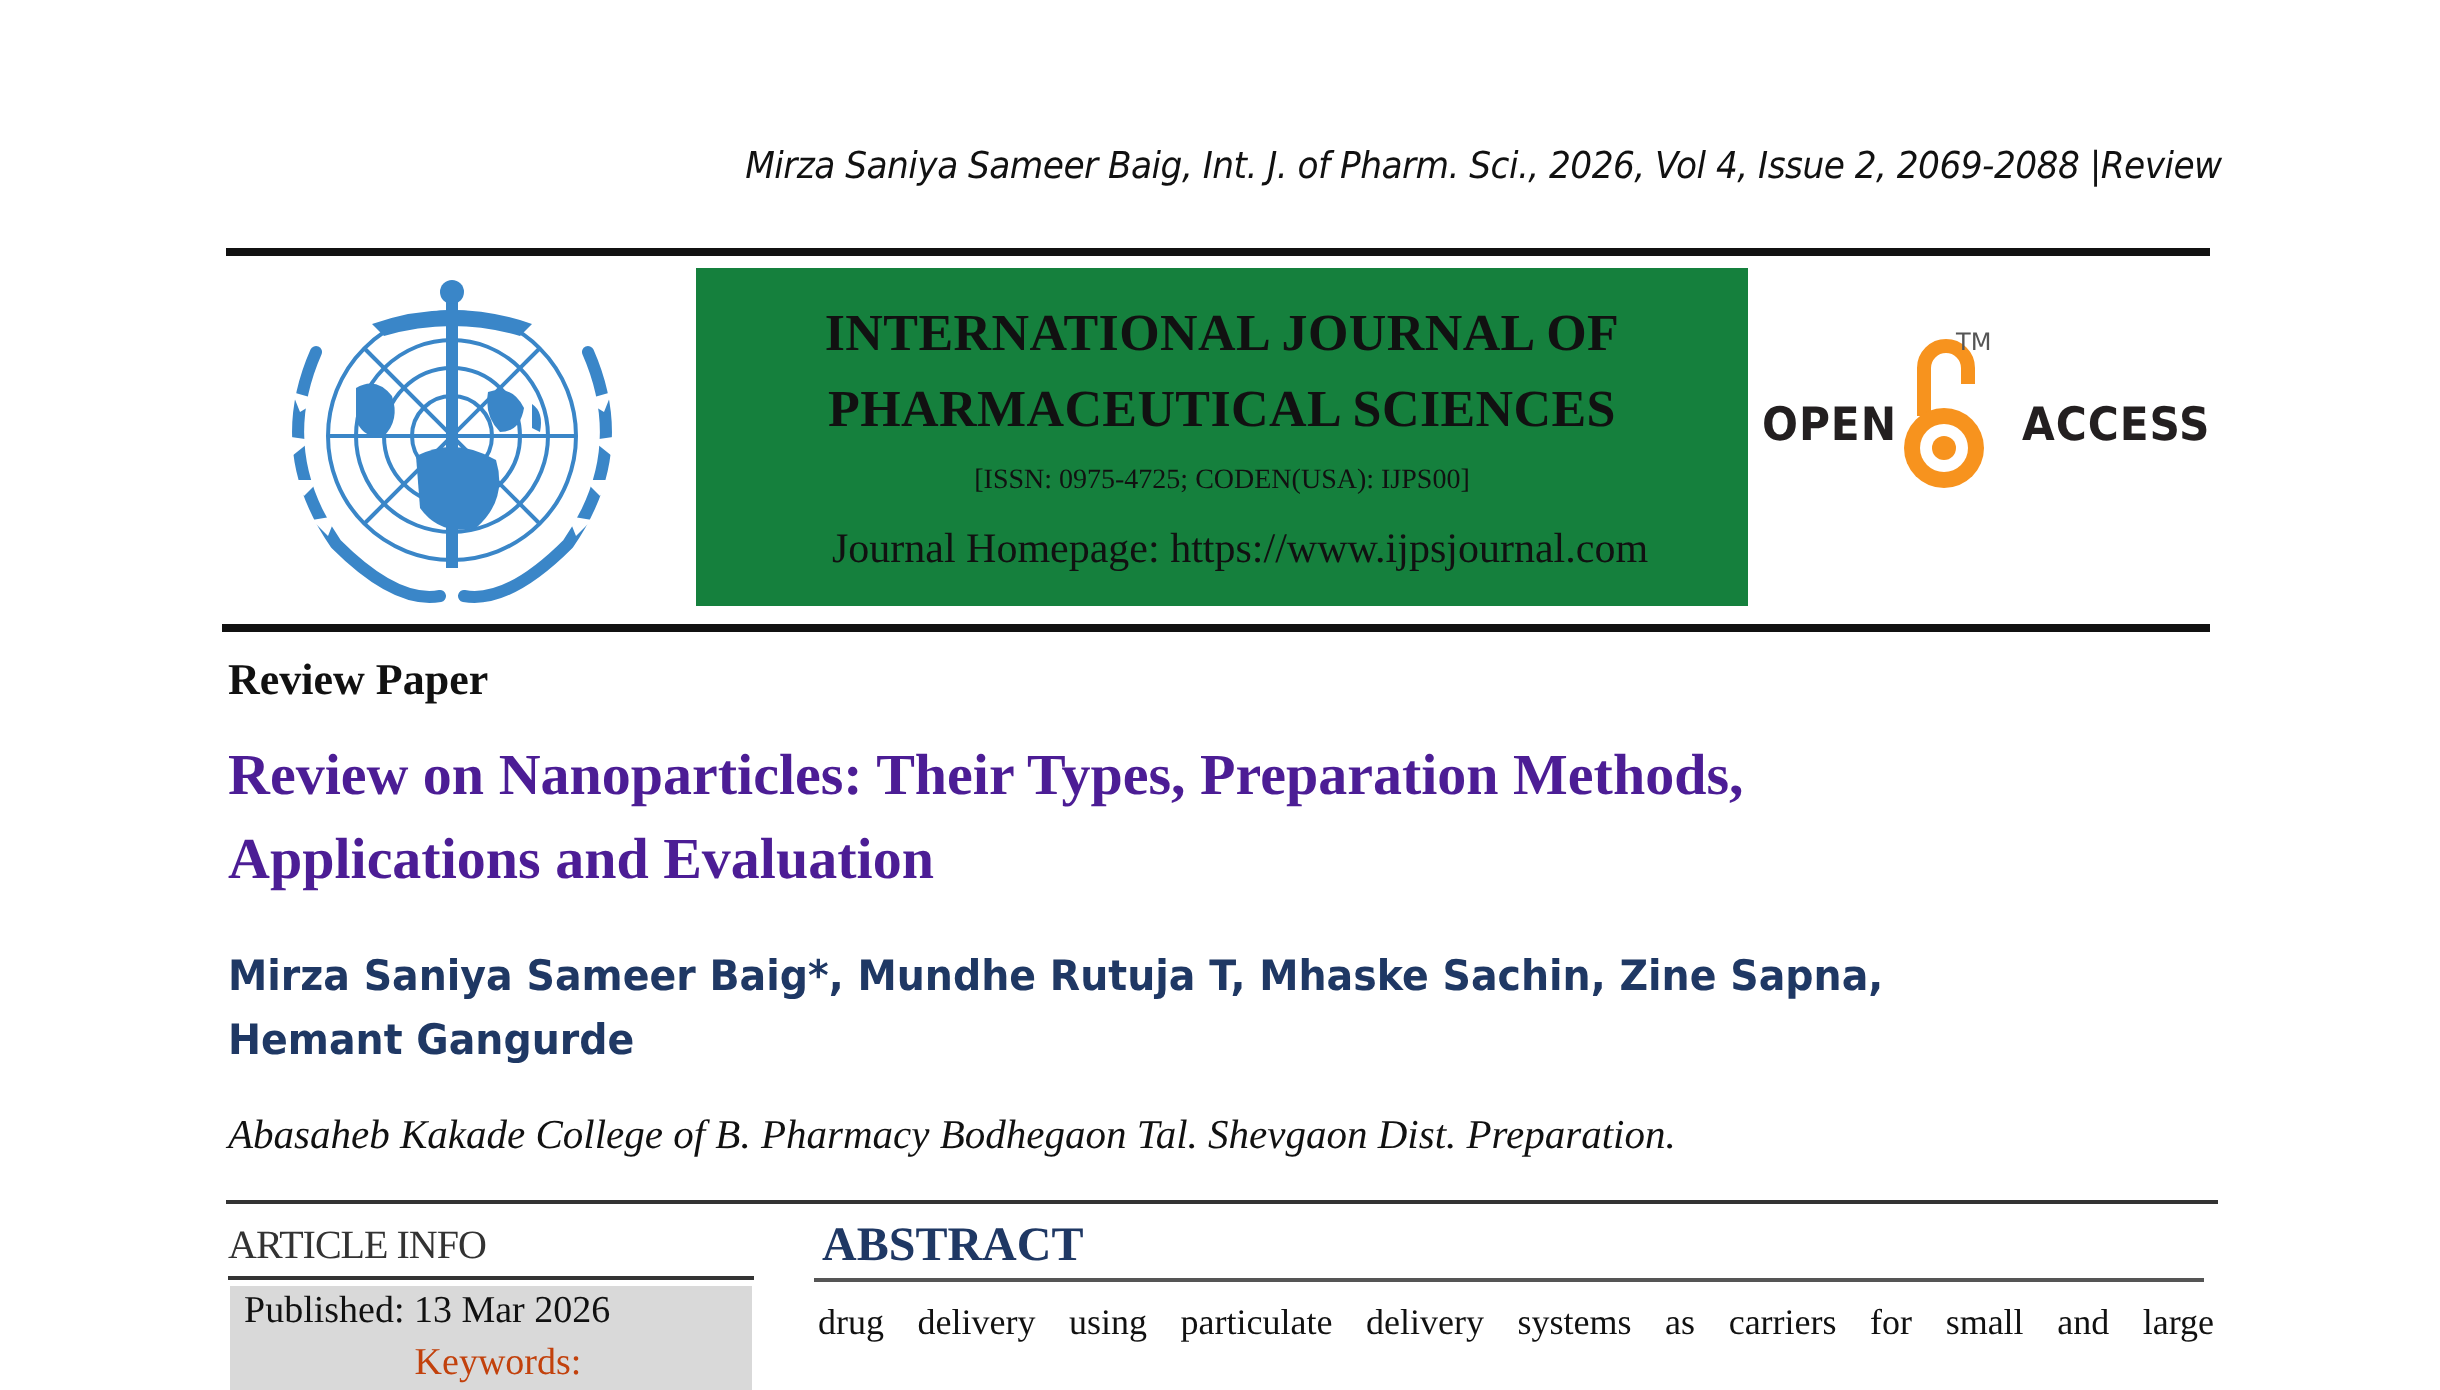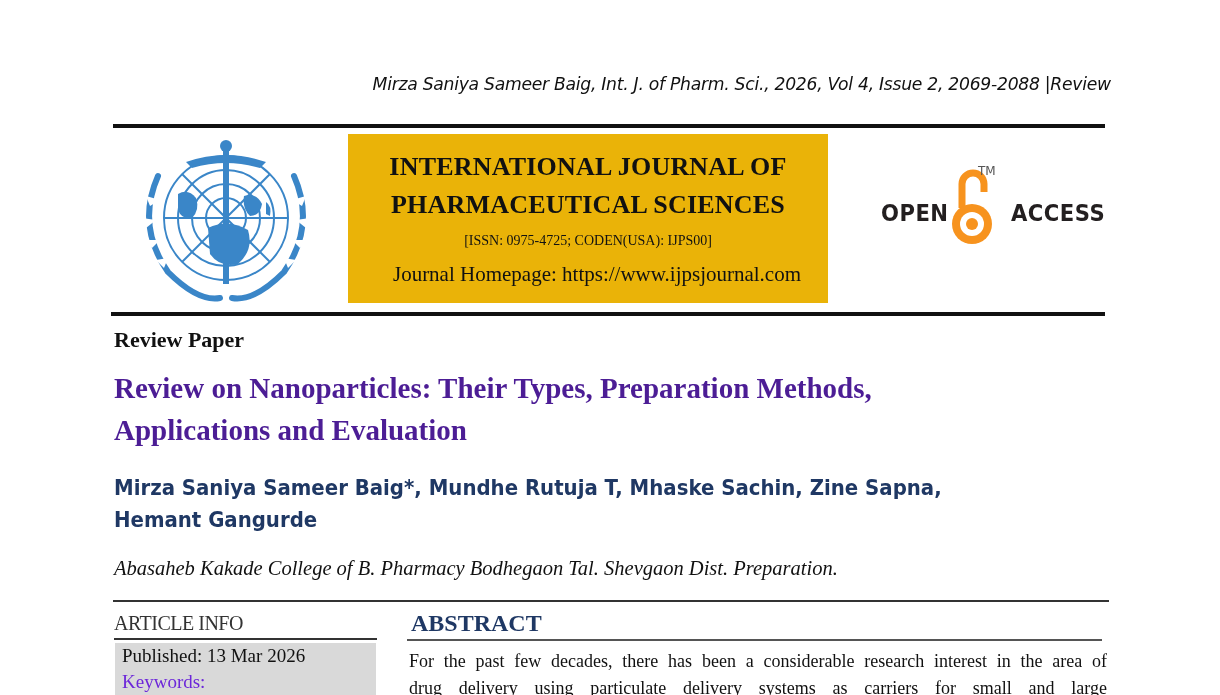--- a/index.html
+++ b/index.html
@@ -12,22 +12,22 @@
     transform: scaleX(0.93); transform-origin: right center;
     white-space: nowrap;
   }
 
   .rule-top { position: absolute; left: 113px; top: 124px; width: 992px; height: 4px; background: #111; }
   .rule-bottom { position: absolute; left: 111px; top: 312px; width: 994px; height: 4px; background: #111; }
 
   .journal-logo { position: absolute; left: 126px; top: 136px; width: 200px; height: 170px; }
 
   .masthead {
-    position: absolute; left: 348px; top: 134px; width: 480px; height: 169px;
-    background: #eab308; text-align: center;
+    position: absolute; left: 348px; top: 134px; width: 526px; height: 169px;
+    background: #15803d; text-align: center;
     font-family: "Liberation Serif", serif; color: #111;
   }
   .masthead .jt { font-weight: bold; font-size: 26px; line-height: 38px; letter-spacing: 0.2px; }
   .masthead .jt1 { margin-top: 14px; }
   .masthead .issn { font-size: 14px; line-height: 34px; }
   .masthead .home { font-size: 21px; line-height: 32px; margin-left: 18px; }
 
   .oa-logo { position: absolute; left: 878px; top: 162px; width: 230px; height: 90px; }
   .oa-text {
     position: absolute; top: 38px;
@@ -65,21 +65,21 @@
     font-family: Liberation Serif, serif; font-weight: 300; font-size: 20px;
     letter-spacing: -0.5px; color: #333;
   }
   .ai-rule { position: absolute; left: 114px; top: 638px; width: 263px; height: 2px; background: #333; }
   .ai-box {
     position: absolute; left: 115px; top: 643px; width: 261px; height: 60px;
     background: #d9d9d9;
     font-family: "Liberation Serif", serif; font-size: 19px; line-height: 26px;
   }
   .ai-box .pub { padding-left: 7px; color: #111; }
-  .ai-box .kw { padding-left: 7px; color: #6d28d9; }
+  .ai-box .kw { padding-left: 7px; color: #c2410c; text-align: center; }
 
   .abs-heading {
     position: absolute; left: 411px; top: 610px;
     font-family: "Liberation Serif", serif; font-weight: bold; font-size: 24px; color: #1f3864;
   }
   .abs-rule { position: absolute; left: 407px; top: 639px; width: 695px; height: 2px; background: #555; }
   .abs-text {
     position: absolute; left: 409px; top: 648px; width: 698px;
     font-family: "Liberation Serif", serif; font-size: 18px; line-height: 27px;
     color: #111; text-align: justify; text-align-last: justify;
@@ -170,15 +170,14 @@
 <div class="ai-heading">ARTICLE INFO</div>
 <div class="ai-rule"></div>
 <div class="ai-box">
   <div class="pub">Published:  13 Mar 2026</div>
   <div class="kw">Keywords:</div>
 </div>
 
 <div class="abs-heading">ABSTRACT</div>
 <div class="abs-rule"></div>
 <div class="abs-text">
-  <div>For the past few decades, there has been a considerable research interest in the area of</div>
   <div>drug delivery using particulate delivery systems as carriers for small and large</div>
 </div>
 
 </body></html>

